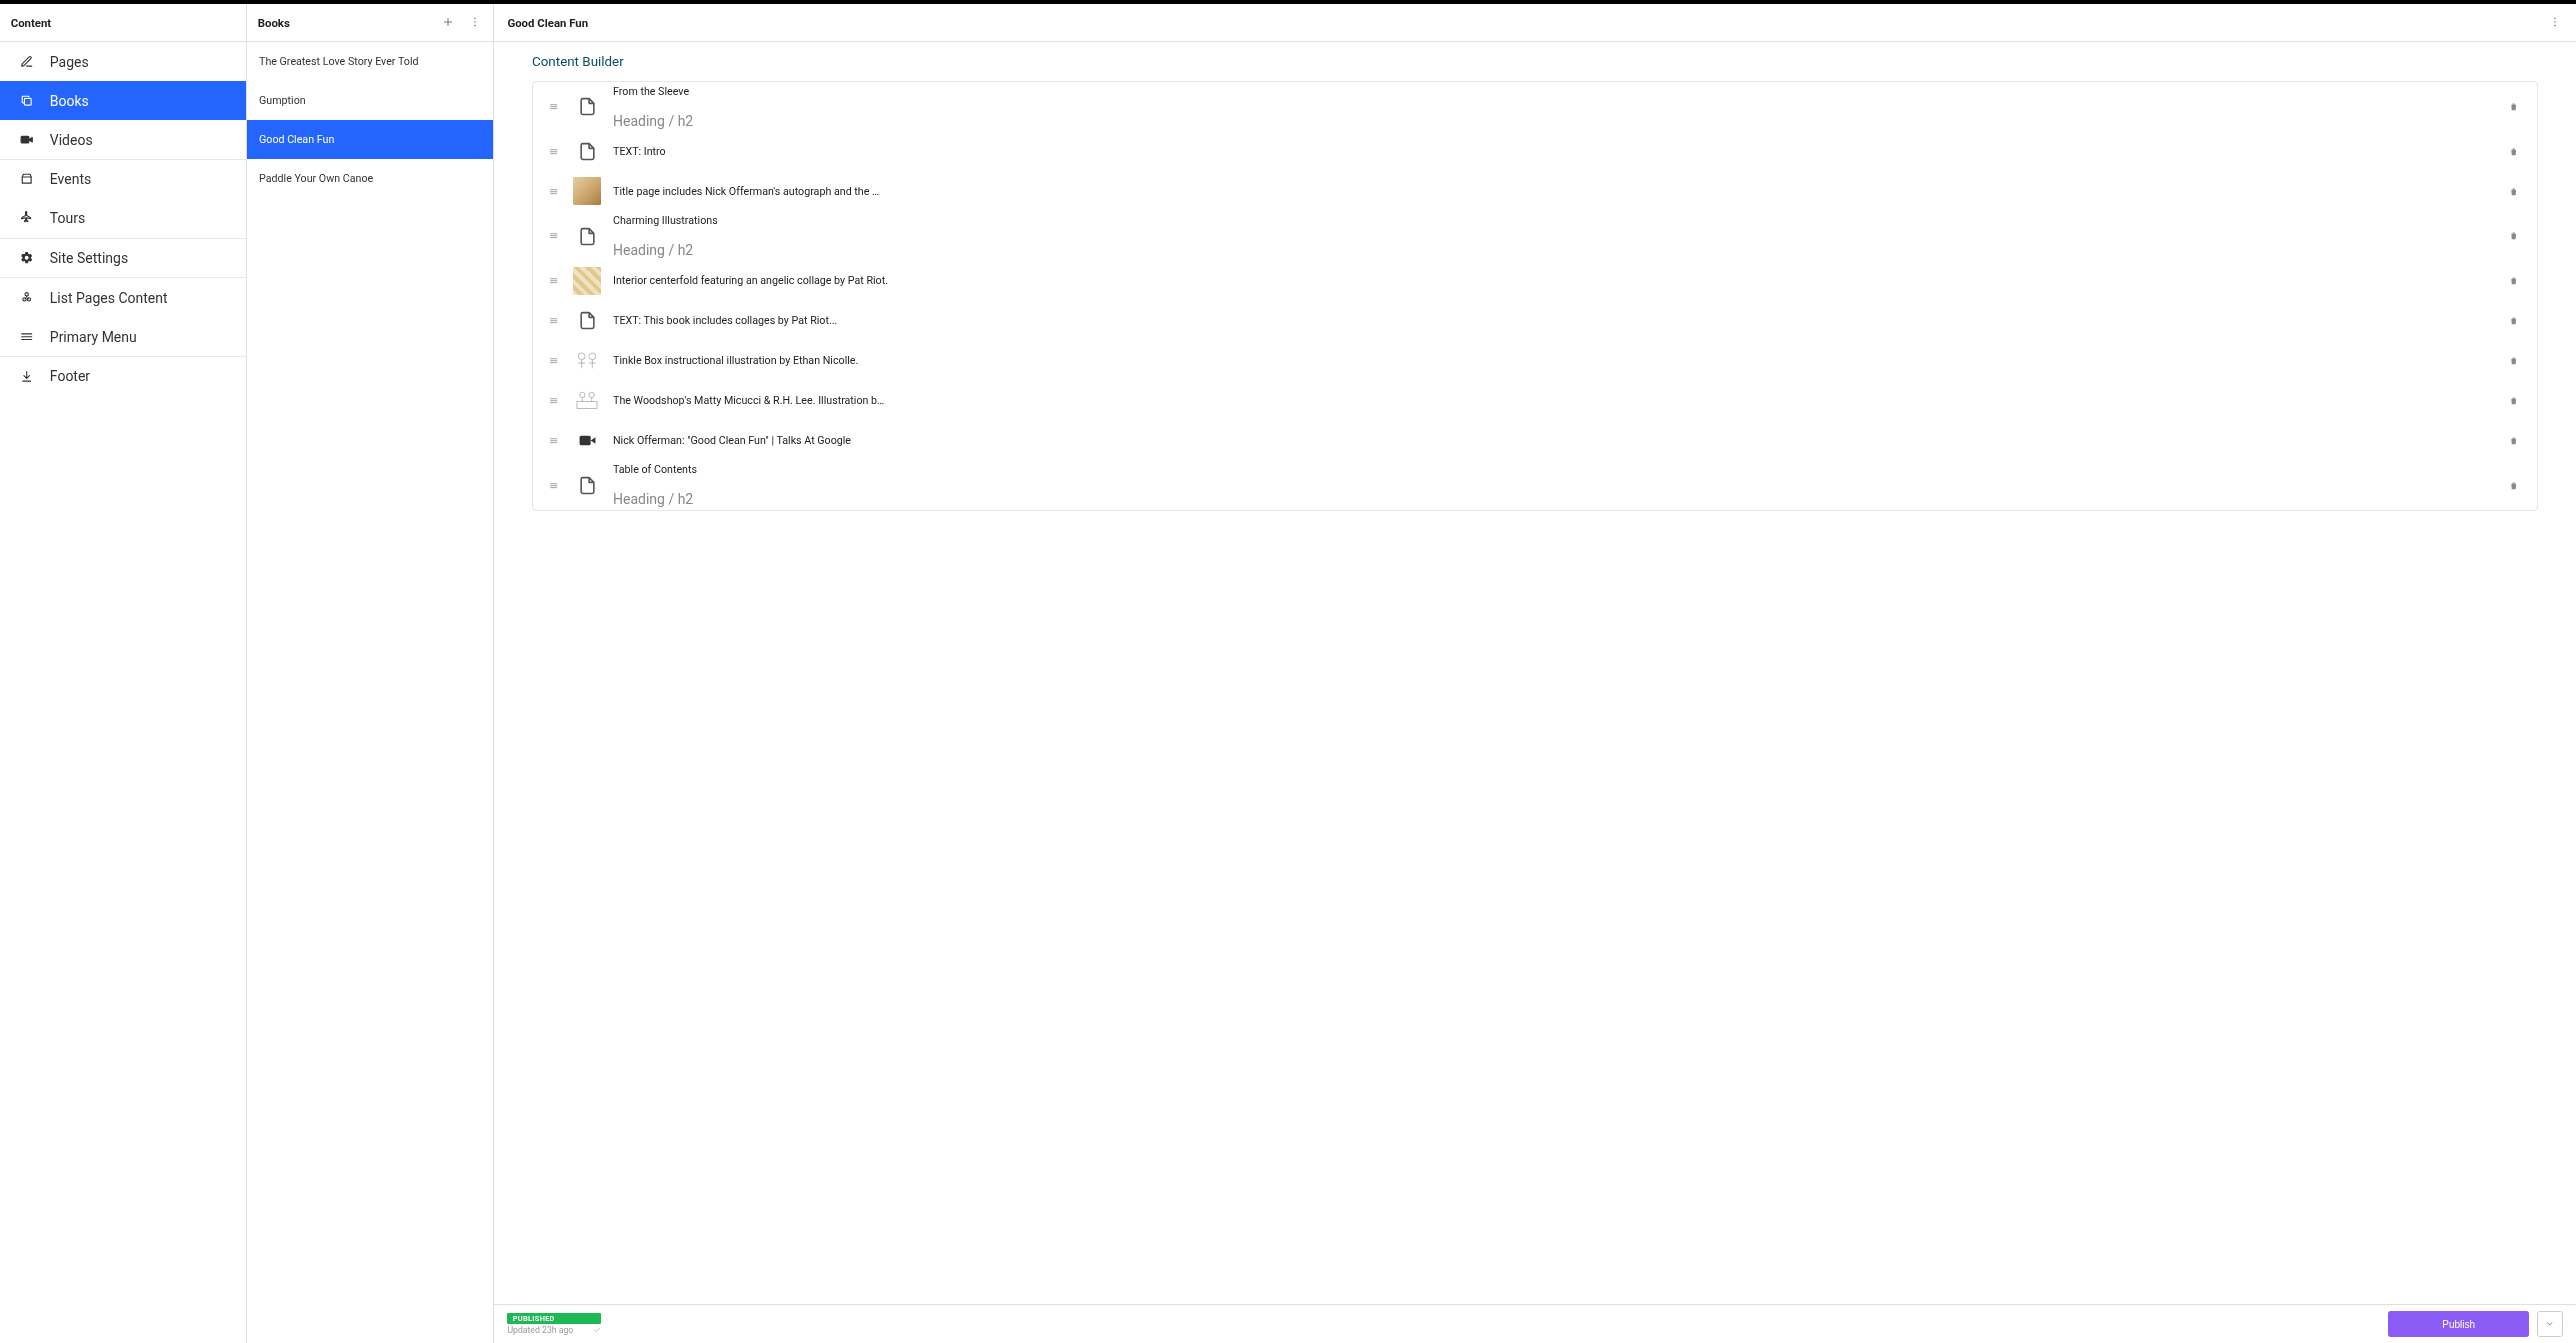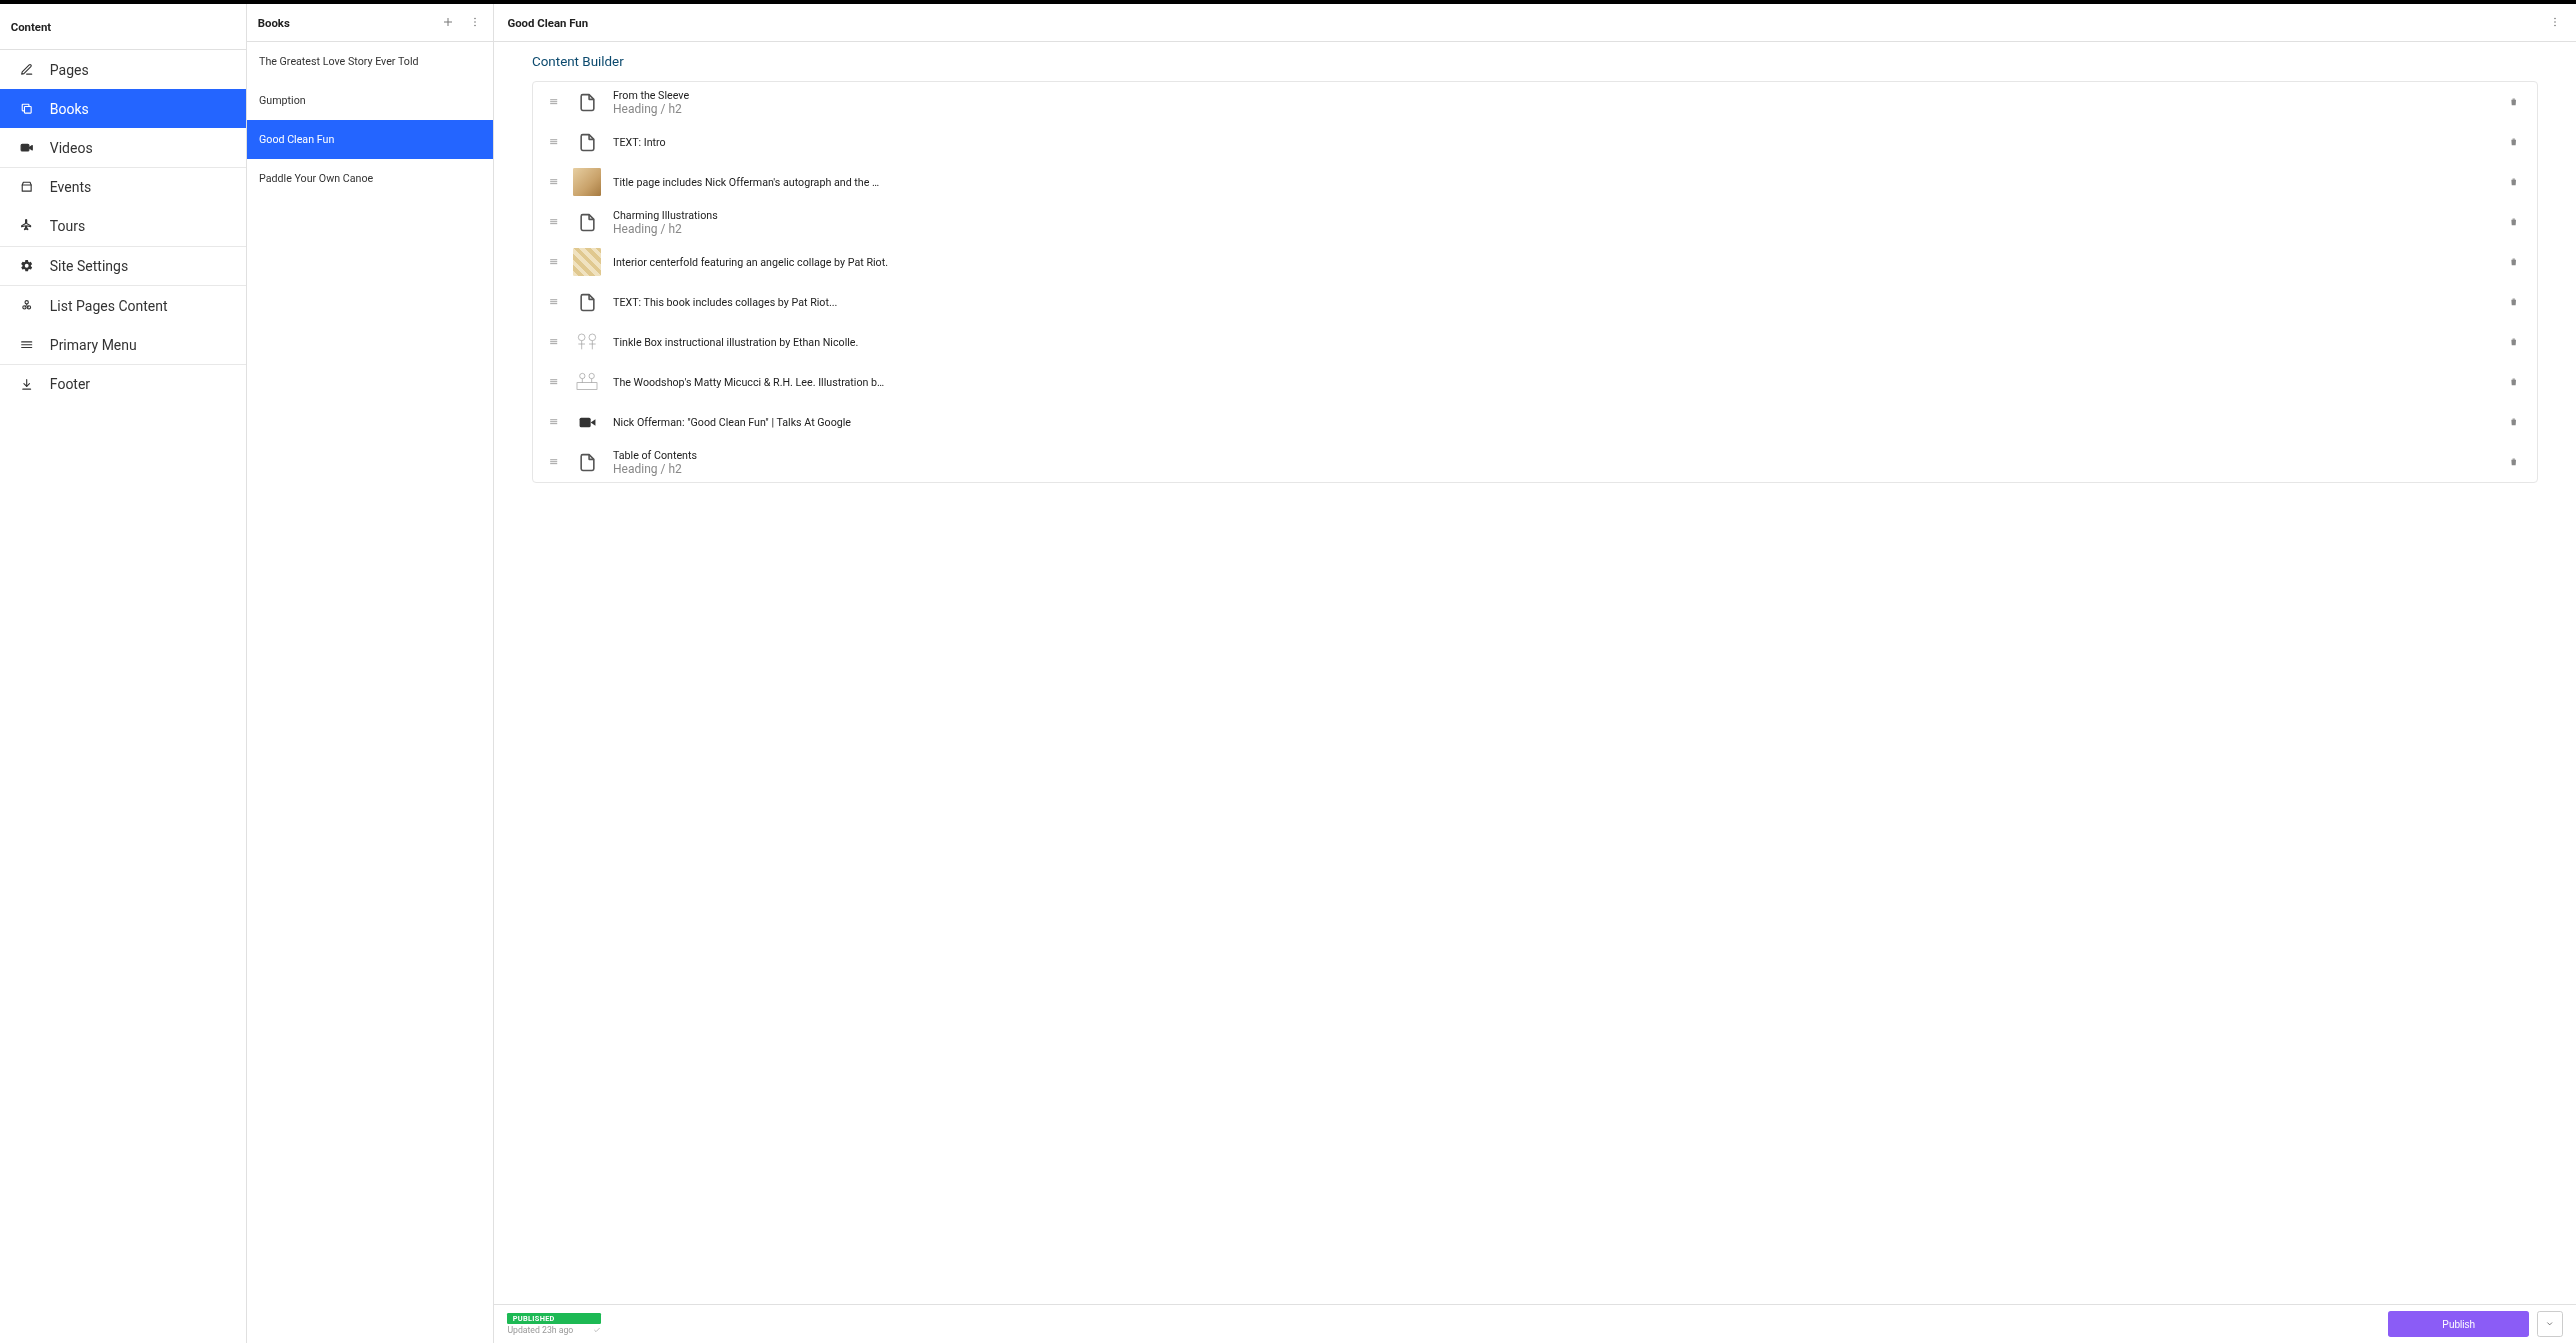--- a/index.html
+++ b/index.html
@@ -11,21 +11,21 @@
   
   .sidebar {
     width: 247px;
     flex-shrink: 0;
     border-right: 0.7px solid #e0e0e0;
     display: flex;
     flex-direction: column;
     background: #fff;
   }
   .sidebar-header {
-    height: 46px;
+    height: 38px;
     display: flex;
     align-items: center;
     padding: 0 10.7px;
     border-bottom: 0.7px solid #e0e0e0;
     font-weight: 700;
     font-size: 11.4px;
     color: #222;
   }
   .sidebar-list { flex: 1; overflow: auto; }
   .sidebar-item {
@@ -120,21 +120,21 @@
     background: linear-gradient(135deg, #e7cfa2 0%, #c9a26a 60%, #a67a40 100%);
   }
   .row-thumb.img2 {
     background: repeating-linear-gradient(45deg, #f0e2c0, #f0e2c0 4px, #e0c88f 4px, #e0c88f 8px);
   }
   .row-thumb.sketch {
     background: #fff;
   }
   .row-text { flex: 1; min-width: 0; }
   .row-title { font-size: 10.7px; color: #222; white-space: nowrap; overflow: hidden; text-overflow: ellipsis; }
-  .row-sub { font-size: 12px; color: #888; margin-top: 0; }
+  .row-sub { font-size: 14px; color: #888; margin-top: 15px; }
   .row-delete { width: 12px; color: #888; flex-shrink: 0; cursor: pointer; }
 
   
   .publish-bar {
     height: 39px;
     border-top: 0.7px solid #e0e0e0;
     display: flex;
     align-items: center;
     padding: 0 13.4px;
     gap: 8px;

